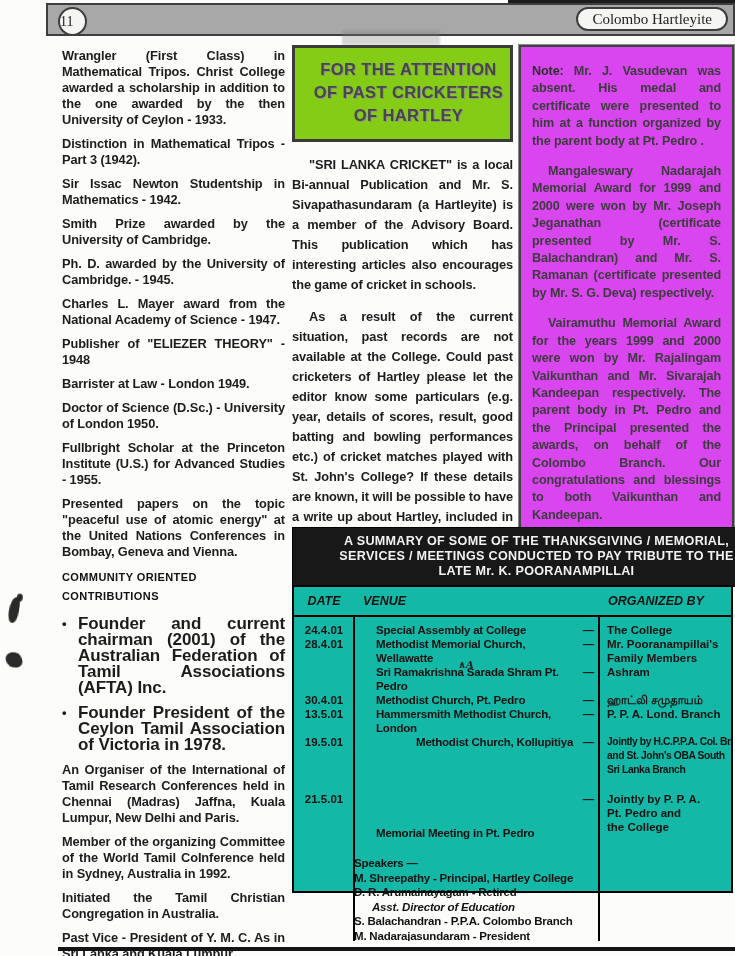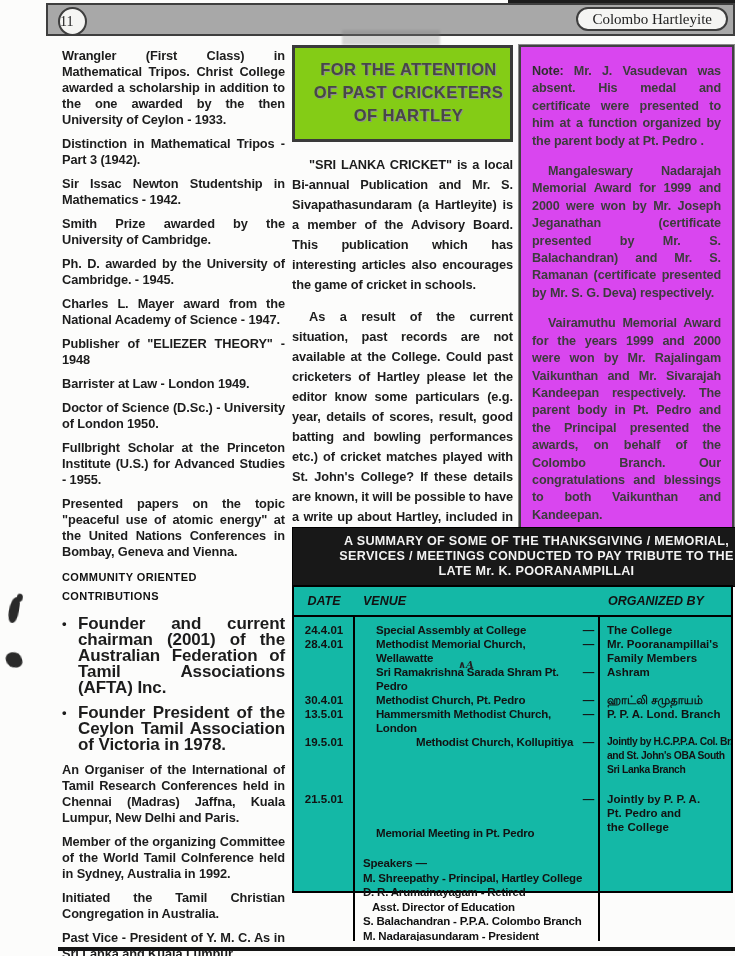--- a/index.html
+++ b/index.html
@@ -65,22 +65,22 @@
   .trow.gapb{margin-top:15px;}
   .c-date{text-align:center;}
   .c-venue{display:flex;justify-content:space-between;padding:0 5px 0 22px;position:relative;
         letter-spacing:-0.2px;min-width:0;}
   .c-venue .dash{flex:0 0 auto;padding-left:2px;}
   .c-org{padding-left:8px;}
   .c-org.small{font-size:10.3px;letter-spacing:-0.4px;line-height:14px;white-space:nowrap;}
   .hw{position:absolute;left:104px;top:-7px;font-size:10px;font-family:"DejaVu Serif",serif;
         font-style:italic;color:#222;}
   .speakers{display:grid;grid-template-columns:60px 245px 1fr;margin-top:16px;line-height:14.6px;}
-  .speakers .sp-lines div{padding-left:9px;letter-spacing:-0.2px;}
-  .speakers .sp-lines div.ind{padding-left:18px;}
+  .speakers .sp-lines div{padding-left:0;letter-spacing:-0.2px;}
+  .speakers .sp-lines div.ind{padding-left:18px;font-style:italic;}
 
   
   .bottom-rule{position:absolute;left:58px;right:0;top:947px;height:4px;background:#141414;}
   .smudge{position:absolute;background:#7d7d7d;opacity:.45;filter:blur(1px);}
   .smudge.s-top{left:342px;top:30px;width:98px;height:15px;opacity:.3;}
   .ink{position:absolute;background:#2a2a2a;filter:blur(.4px);}
   .ink.i1{left:9px;top:597px;width:10px;height:26px;border-radius:60% 30% 50% 40%;transform:rotate(8deg);}
   .ink.i1:before{content:"";position:absolute;left:6px;top:-4px;width:6px;height:8px;background:#2a2a2a;
         border-radius:50%;}
   .ink.i2{left:6px;top:652px;width:16px;height:16px;border-radius:40% 55% 35% 60%;transform:rotate(-12deg);}

